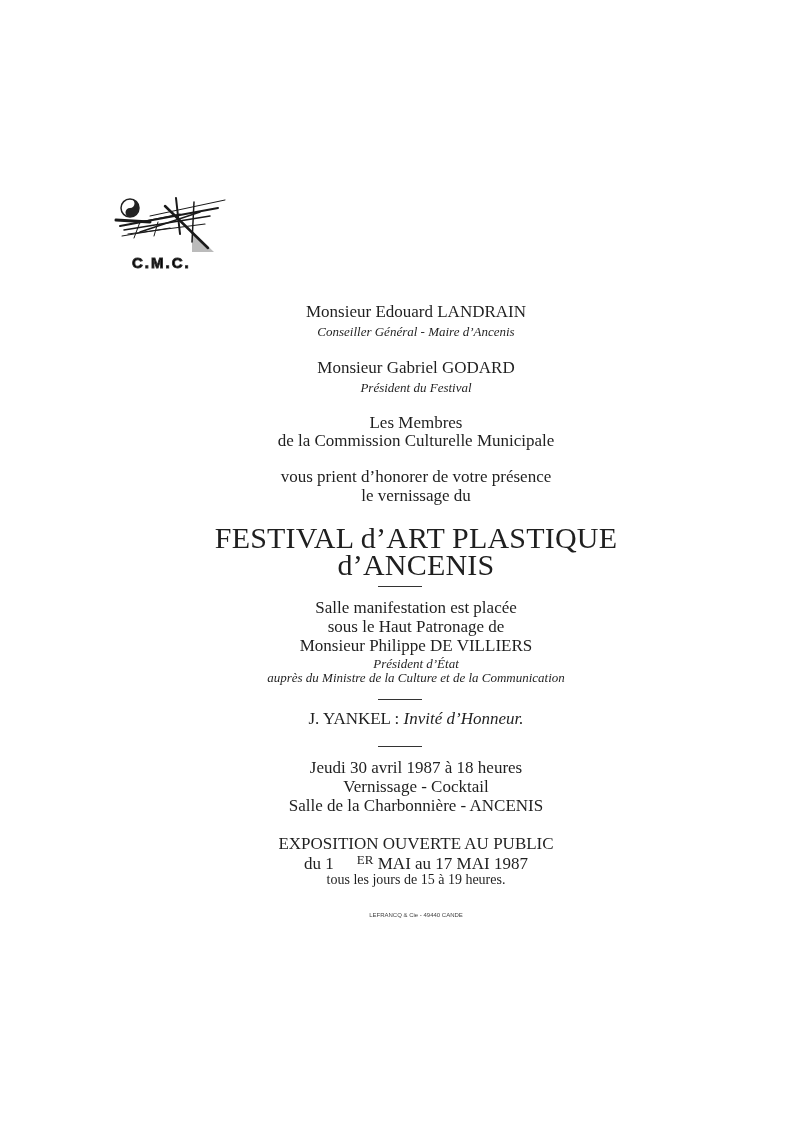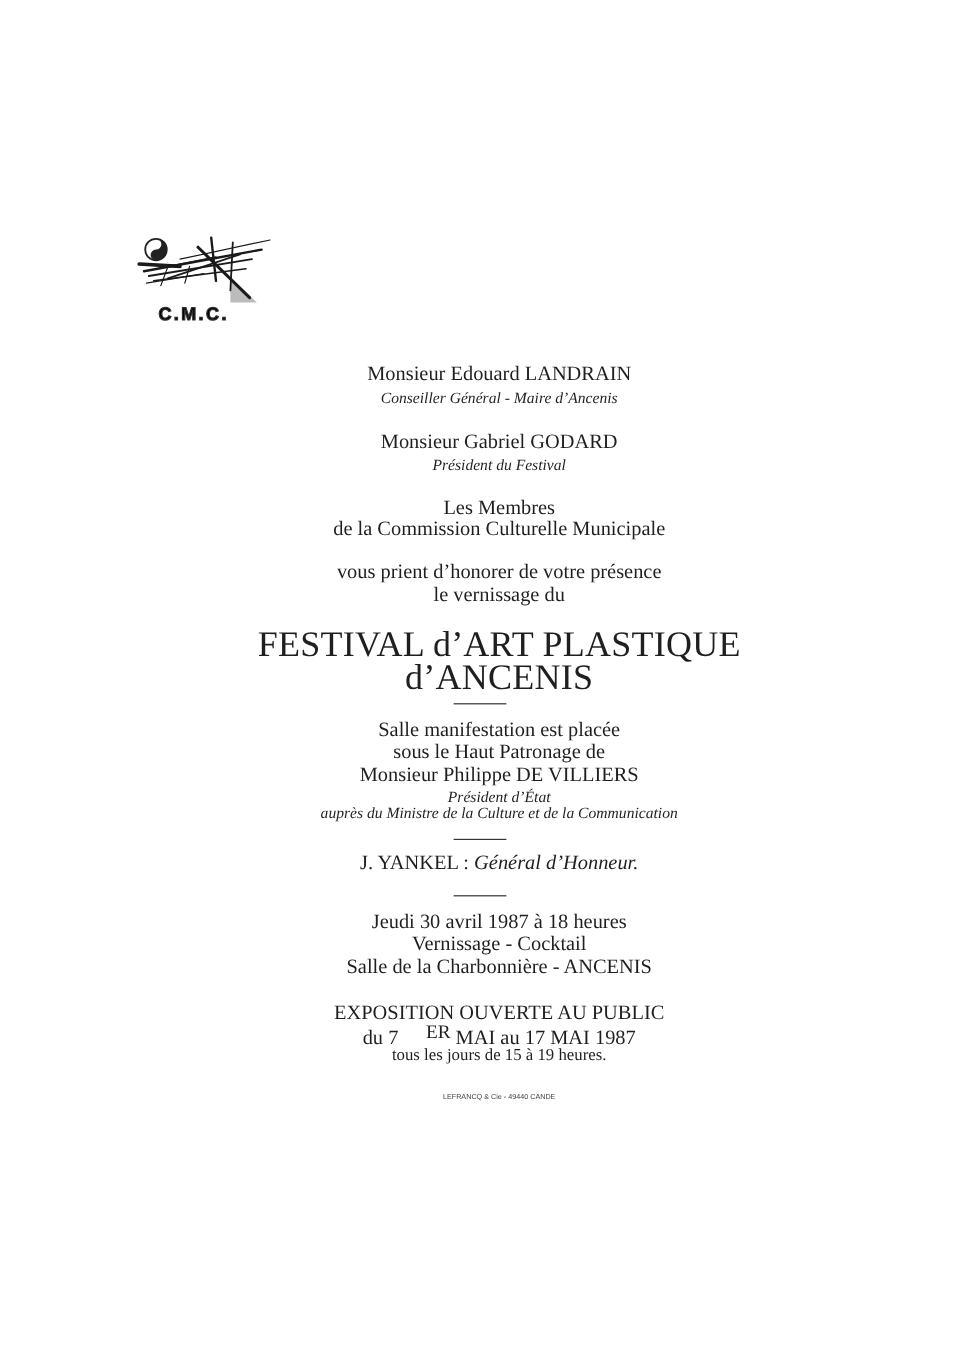--- a/index.html
+++ b/index.html
@@ -17,21 +17,21 @@
   }
   .content { position: absolute; left: 0; top: 0; width: 800px; text-align: center; }
   .line { position: absolute; left: 16px; width: 800px; text-align: center; white-space: nowrap; }
   .name { font-size: 17px; }
   .role { font-size: 13px; font-style: italic; }
   .body17 { font-size: 17px; }
   .title { font-size: 30px; letter-spacing: 0.2px; }
   .rule { position: absolute; left: 378px; width: 44px; height: 1px; background: #333; }
   .small { font-size: 14px; }
   .printer { font-family: "Liberation Sans", sans-serif; font-size: 6px; color: #444; }
-  sup.er { font-size: 16px; vertical-align: 5px; margin-left: 23px; }
+  sup.er { font-size: 13px; vertical-align: 5px; margin-left: 23px; }
 </style>
 </head>
 <body>
 
 <div class="logo">
   <svg width="120" height="70" viewBox="0 0 120 70">
     <circle cx="20" cy="22" r="9" fill="#fff" stroke="#222" stroke-width="1.5"></circle>
     <path d="M20 13 A9 9 0 0 1 20 31 A4.5 4.5 0 0 1 20 22 A4.5 4.5 0 0 0 20 13Z" fill="#222"></path>
     <circle cx="20" cy="17.5" r="1.5" fill="#fff"></circle>
     <circle cx="20" cy="26.5" r="1.5" fill="#222"></circle>
@@ -76,27 +76,27 @@
   <div class="line body17" style="top:598px;">Salle manifestation est placée</div>
   <div class="line body17" style="top:617px;">sous le Haut Patronage de</div>
   <div class="line body17" style="top:636px;">Monsieur Philippe DE VILLIERS</div>
   <div class="line role" style="top:656px;">Président d’État</div>
   <div class="line role" style="top:670px;">auprès du Ministre de la Culture et de la Communication</div>
 
   <div class="rule" style="top:699px;"></div>
 
   <div class="line body17" style="top:709px;">
     <span>J. YANKEL :</span>
-    <i>Général d’Honneur.</i>
+    <i>Invité d’Honneur.</i>
   </div>
 
   <div class="rule" style="top:746px;"></div>
 
   <div class="line body17" style="top:758px;">Jeudi 30 avril 1987 à 18 heures</div>
   <div class="line body17" style="top:777px;">Vernissage - Cocktail</div>
   <div class="line body17" style="top:796px;">Salle de la Charbonnière - ANCENIS</div>
 
   <div class="line body17" style="top:834px;">EXPOSITION OUVERTE AU PUBLIC</div>
-  <div class="line body17" style="top:852px;"><span>du 7</span><sup class="er">ER</sup><span> MAI au 17 MAI 1987</span></div>
+  <div class="line body17" style="top:852px;"><span>du 1</span><sup class="er">ER</sup><span> MAI au 17 MAI 1987</span></div>
   <div class="line small" style="top:872px;">tous les jours de 15 à 19 heures.</div>
 
   <div class="line printer" style="top:912px;">LEFRANCQ &amp; Cie - 49440 CANDE</div>
 </div>
 
 </body></html>

